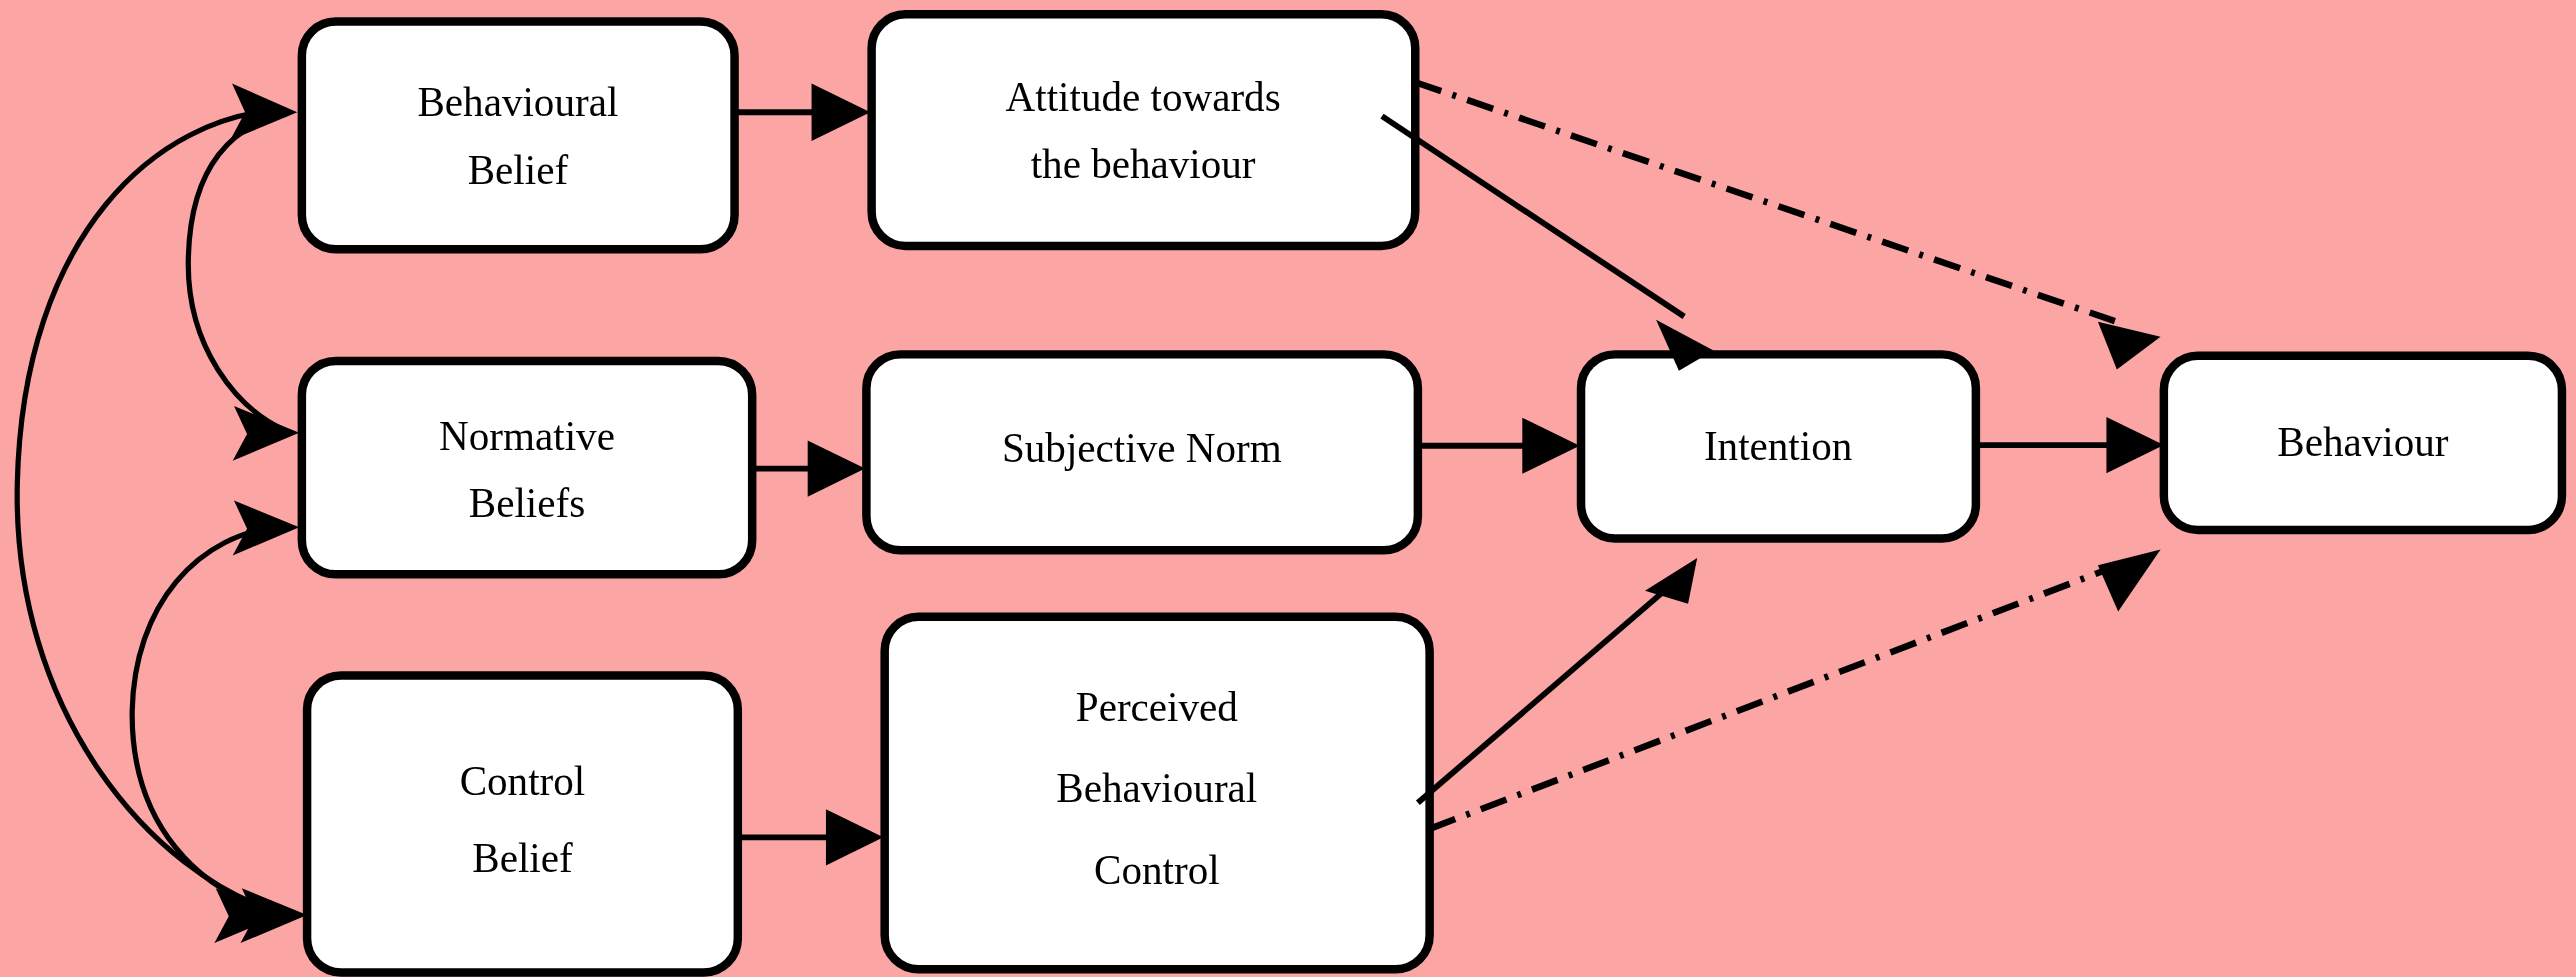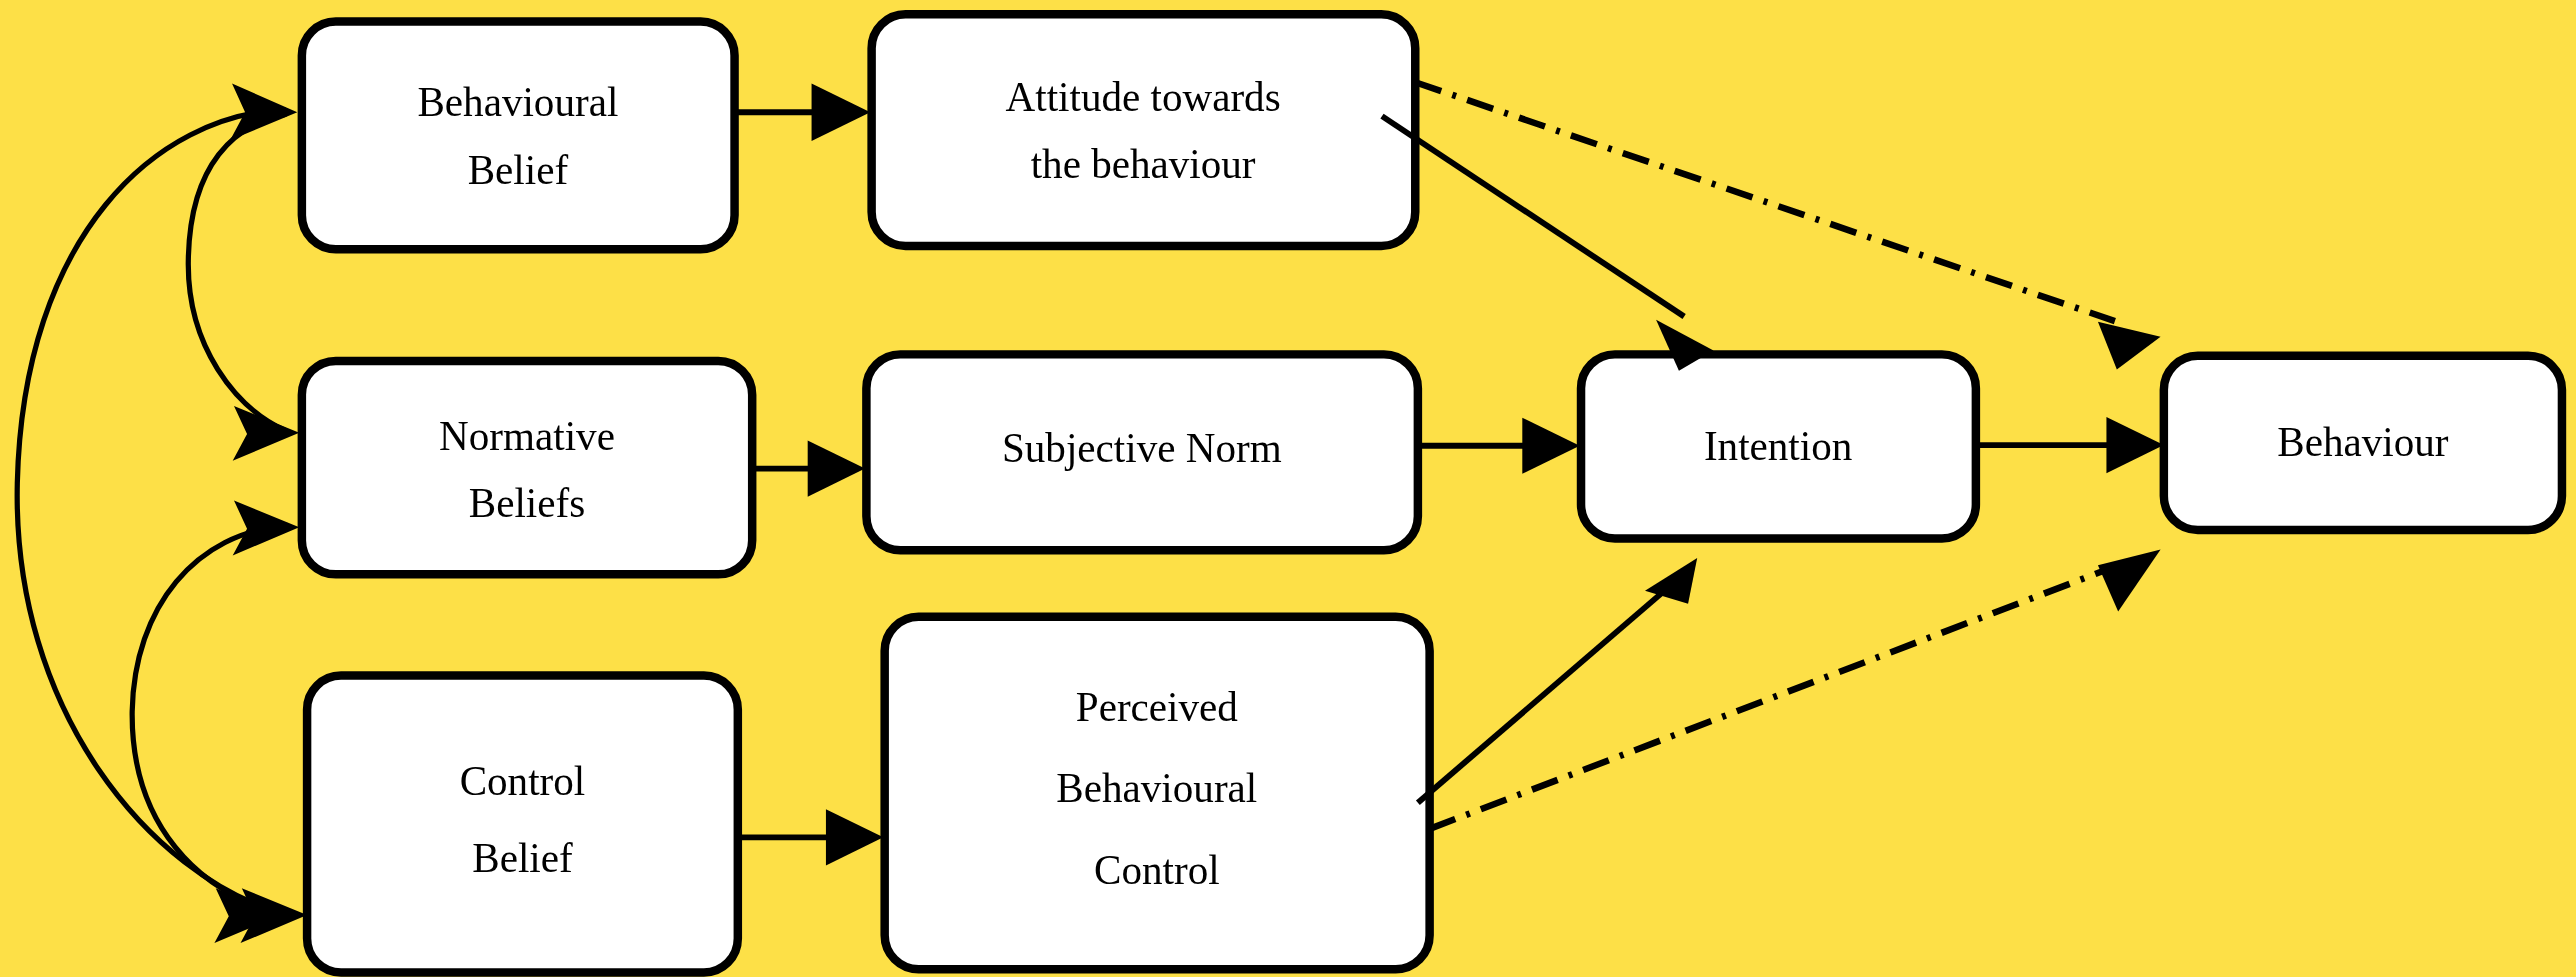--- a/index.html
+++ b/index.html
@@ -4,21 +4,21 @@
 <style>
   html, body {
     margin: 0;
     padding: 0;
     background: #ffffff;
   }
   #stage {
     position: relative;
     width: 2576px;
     height: 977px;
-    background: #fde047;
+    background: #fca5a5;
     overflow: hidden;
     font-family: "Liberation Serif", "DejaVu Serif", serif;
   }
   #diagram {
     position: absolute;
     inset: 0;
     width: 2576px;
     height: 977px;
     display: block;
   }

